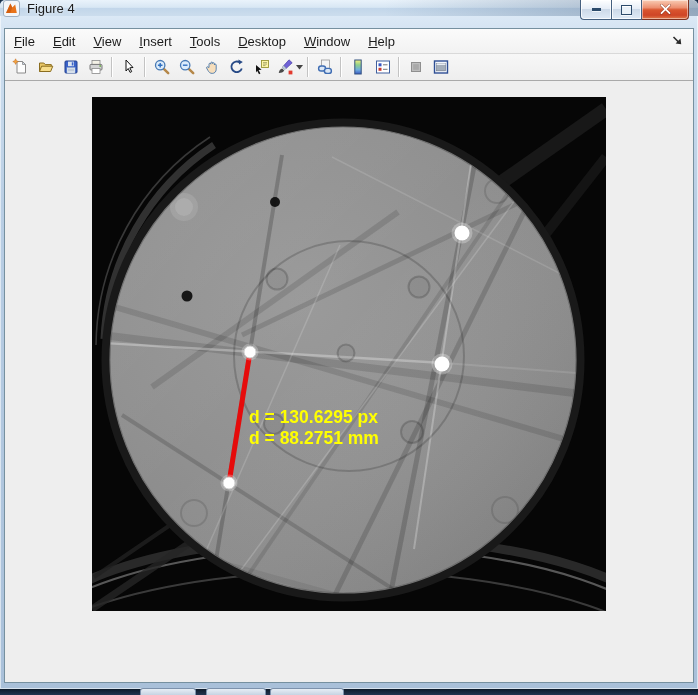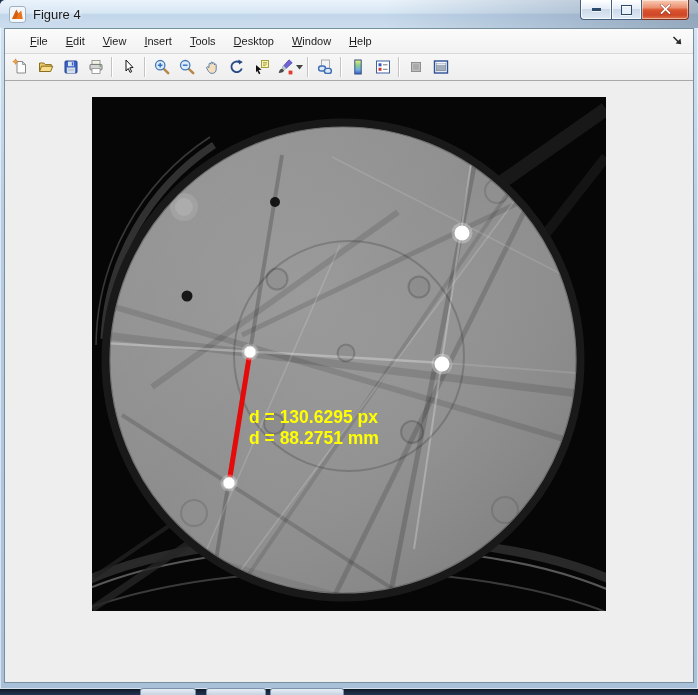--- a/index.html
+++ b/index.html
@@ -10,22 +10,22 @@
     -webkit-font-smoothing:antialiased;
   }
   
   .window{
     position:absolute;left:0;top:0;width:698px;height:689px;
     border-radius:6px 6px 0 0;
     background:linear-gradient(180deg,#e3eef9 0%,#cfe0f0 6%,#b9cee4 30%,#a9c0d9 100%);
     box-shadow:inset 0 0 0 1px rgba(255,255,255,.55), 0 0 0 1px #3d5878;
   }
   .titlebar{
-    position:relative;height:28px;display:flex;align-items:center;
-    padding-left:9px;border-radius:6px 6px 0 0;
+    position:relative;height:16px;display:flex;align-items:center;
+    padding-left:3px;border-radius:6px 6px 0 0;
     background:linear-gradient(180deg,#eaf3fb 0%,#d8e7f4 46%,#c2d6ea 52%,#ccdded 100%);
   }
   .titlebar::after{
     content:"";position:absolute;inset:0;border-radius:6px 6px 0 0;pointer-events:none;
     background:linear-gradient(90deg,rgba(0,0,0,0) 55%,rgba(45,75,112,.18) 78%,rgba(28,52,82,.30) 100%);
   }
   .title-icon{width:17px;height:17px;margin-right:7px;flex:0 0 auto;position:relative;z-index:2;}
   .title-text{font-size:13px;color:#1b1b1b;position:relative;z-index:2;text-shadow:0 0 4px rgba(255,255,255,.9);}
   .win-controls{position:absolute;top:0;right:9px;display:flex;z-index:3;}
   .wbtn{
@@ -47,21 +47,21 @@
   .client{
     position:absolute;left:4px;right:4px;top:28px;bottom:6px;
     background:#eeeeee;border:1px solid #7block;
     border:1px solid #76909f;
     overflow:hidden;
   }
   .menubar{
     position:relative;height:24px;display:flex;align-items:center;
     background:linear-gradient(180deg,#fbfbfb,#f2f2f2);
     border-bottom:1px solid #d9d9d9;
-    padding-left:16px;font-size:11px;color:#1c1c1c;
+    padding-left:0;font-size:13px;color:#1c1c1c;
   }
   .menu-item{padding:3px 9px;cursor:default;}
   .menu-item u{text-decoration:underline;}
   .dock-arrow{position:absolute;right:9px;top:5px;width:13px;height:13px;}
   .toolbar{
     height:26px;display:flex;align-items:center;
     background:linear-gradient(180deg,#f7f7f7,#eeeeee);
     border-bottom:1px solid #a9a9a9;
     padding-left:3px;
   }

